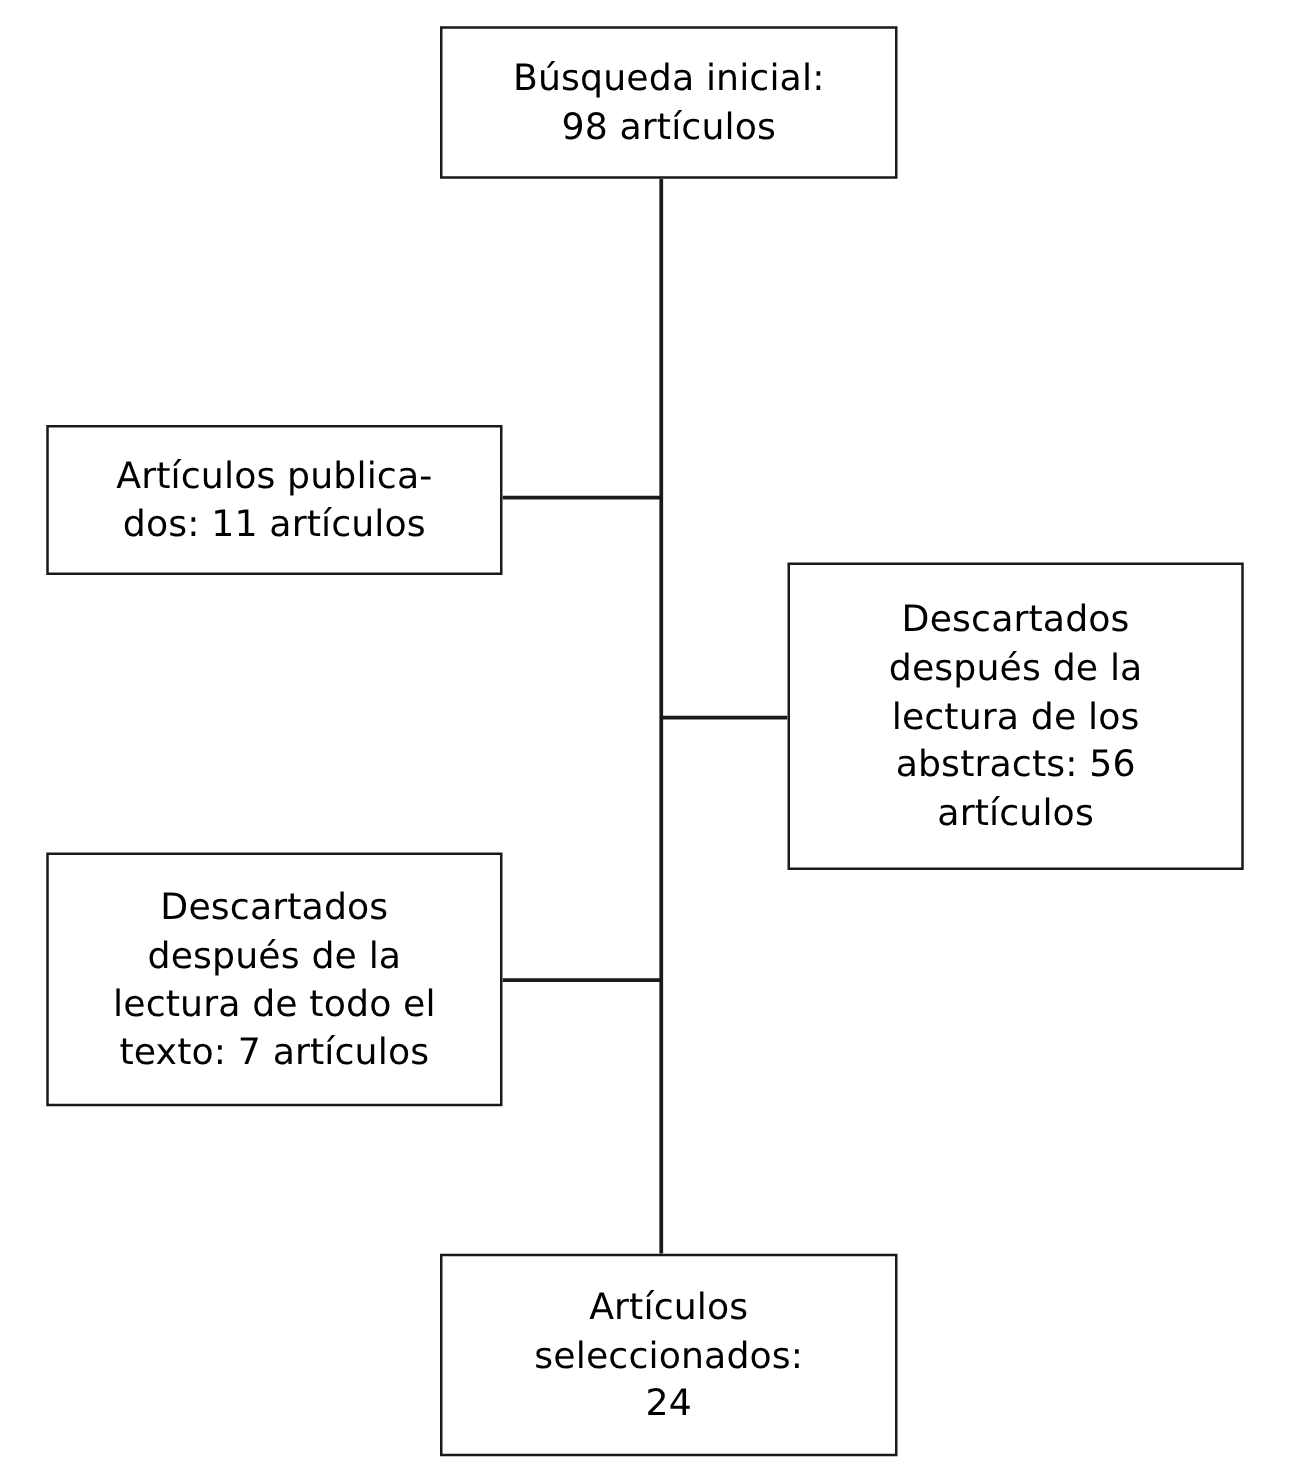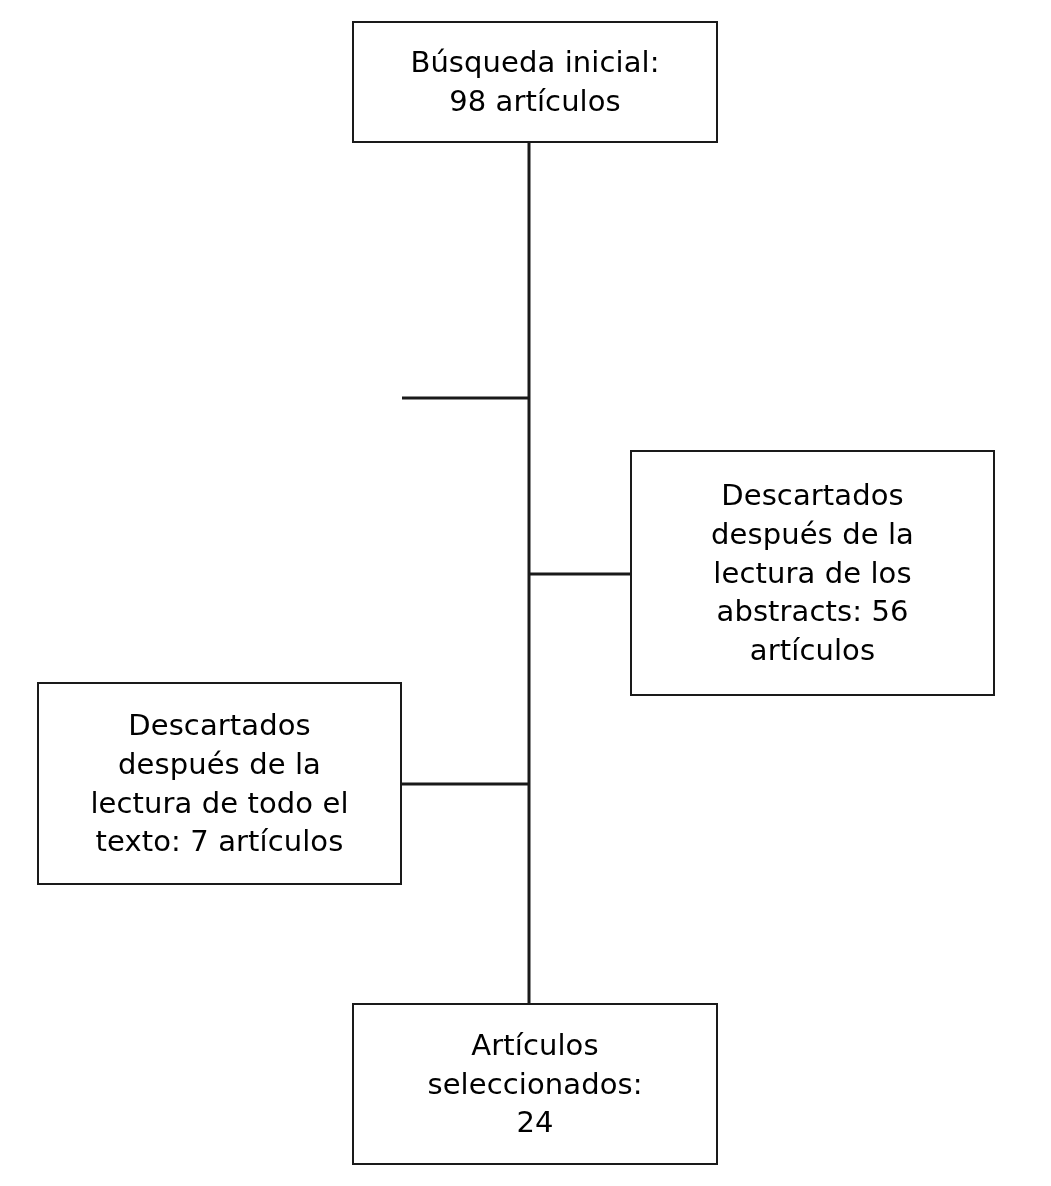--- a/index.html
+++ b/index.html
@@ -78,20 +78,24 @@
     <line x1="529" y1="574" x2="630" y2="574" stroke="#1a1a1a" stroke-width="3"></line>
 
     <line x1="402" y1="784" x2="529" y2="784" stroke="#1a1a1a" stroke-width="3"></line>
   </svg>
 
   <div class="node" id="node-initial-search">
     <span class="node-label">Búsqueda inicial:
 98 artículos</span>
   </div>
 
+  <div class="node" id="node-published-articles">
+    <span class="node-label">Artículos publica-
+dos: 11 artículos</span>
+  </div>
 
   <div class="node" id="node-discarded-abstracts">
     <span class="node-label">Descartados
 después de la
 lectura de los
 abstracts: 56
 artículos</span>
   </div>
 
   <div class="node" id="node-discarded-fulltext">

